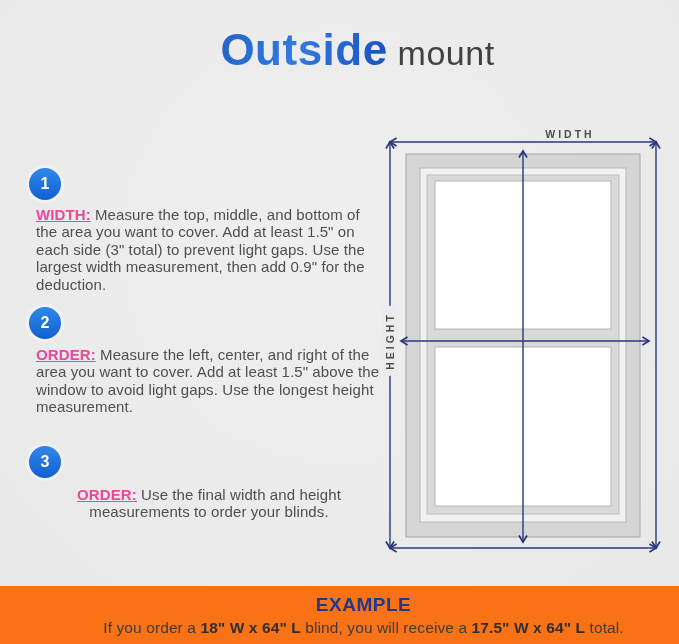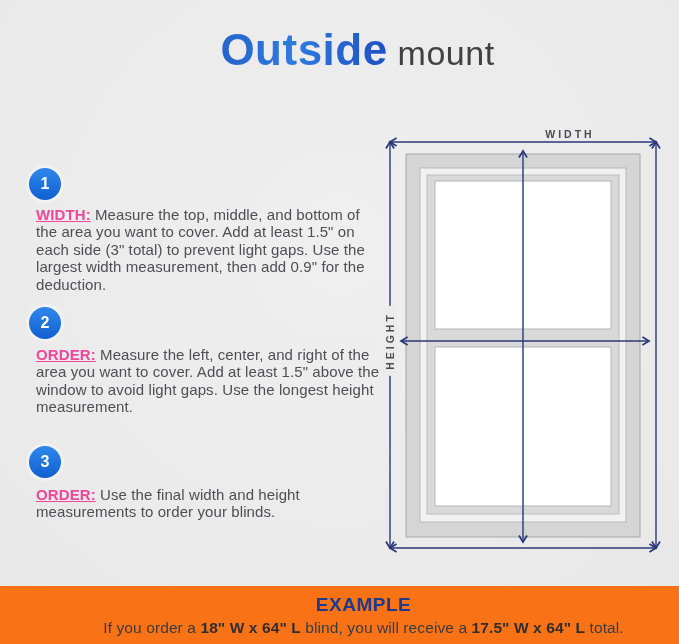--- a/index.html
+++ b/index.html
@@ -36,21 +36,21 @@
   #circle-1 { top: 168px; }
   #circle-2 { top: 307px; }
   #circle-3 { top: 446px; }
 
   .step-text {
     position: absolute; left: 36px; width: 346px;
     font-size: 15px; line-height: 17.4px; color: #4f4f52; letter-spacing: 0.1px;
   }
   #text-1 { top: 206px; }
   #text-2 { top: 346px; }
-  #text-3 { top: 486px; }
+  #text-3 { top: 486px; text-align: center; }
   .step-label { font-weight: 700; color: #ec4899; text-decoration: underline; }
 
   
   .diagram { position: absolute; left: 378px; top: 128px; width: 300px; height: 440px; }
   .diagram svg { position: absolute; left: 0; top: 0; }
   .measure-label {
     position: absolute; z-index: 2;
     font-size: 10.5px; font-weight: 700; letter-spacing: 3px; color: #4c4c50;
     background: #ebebec; padding: 1px 6px; white-space: nowrap;
   }

